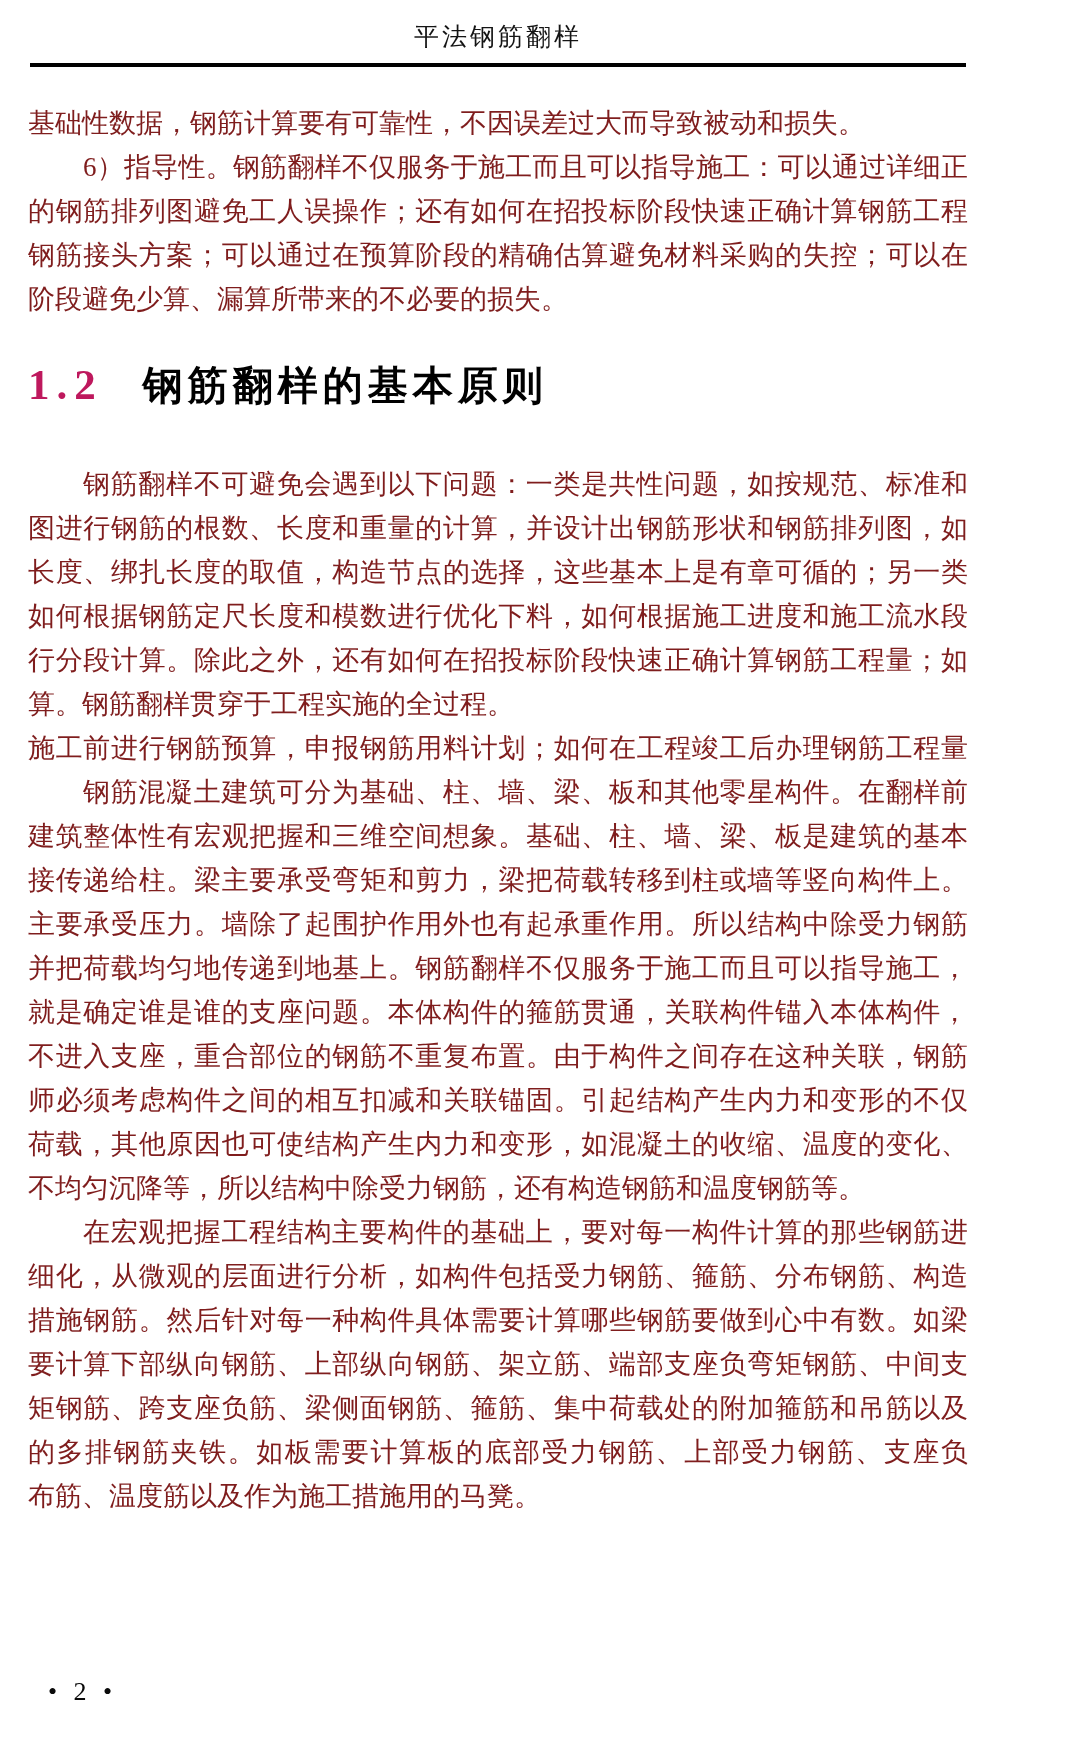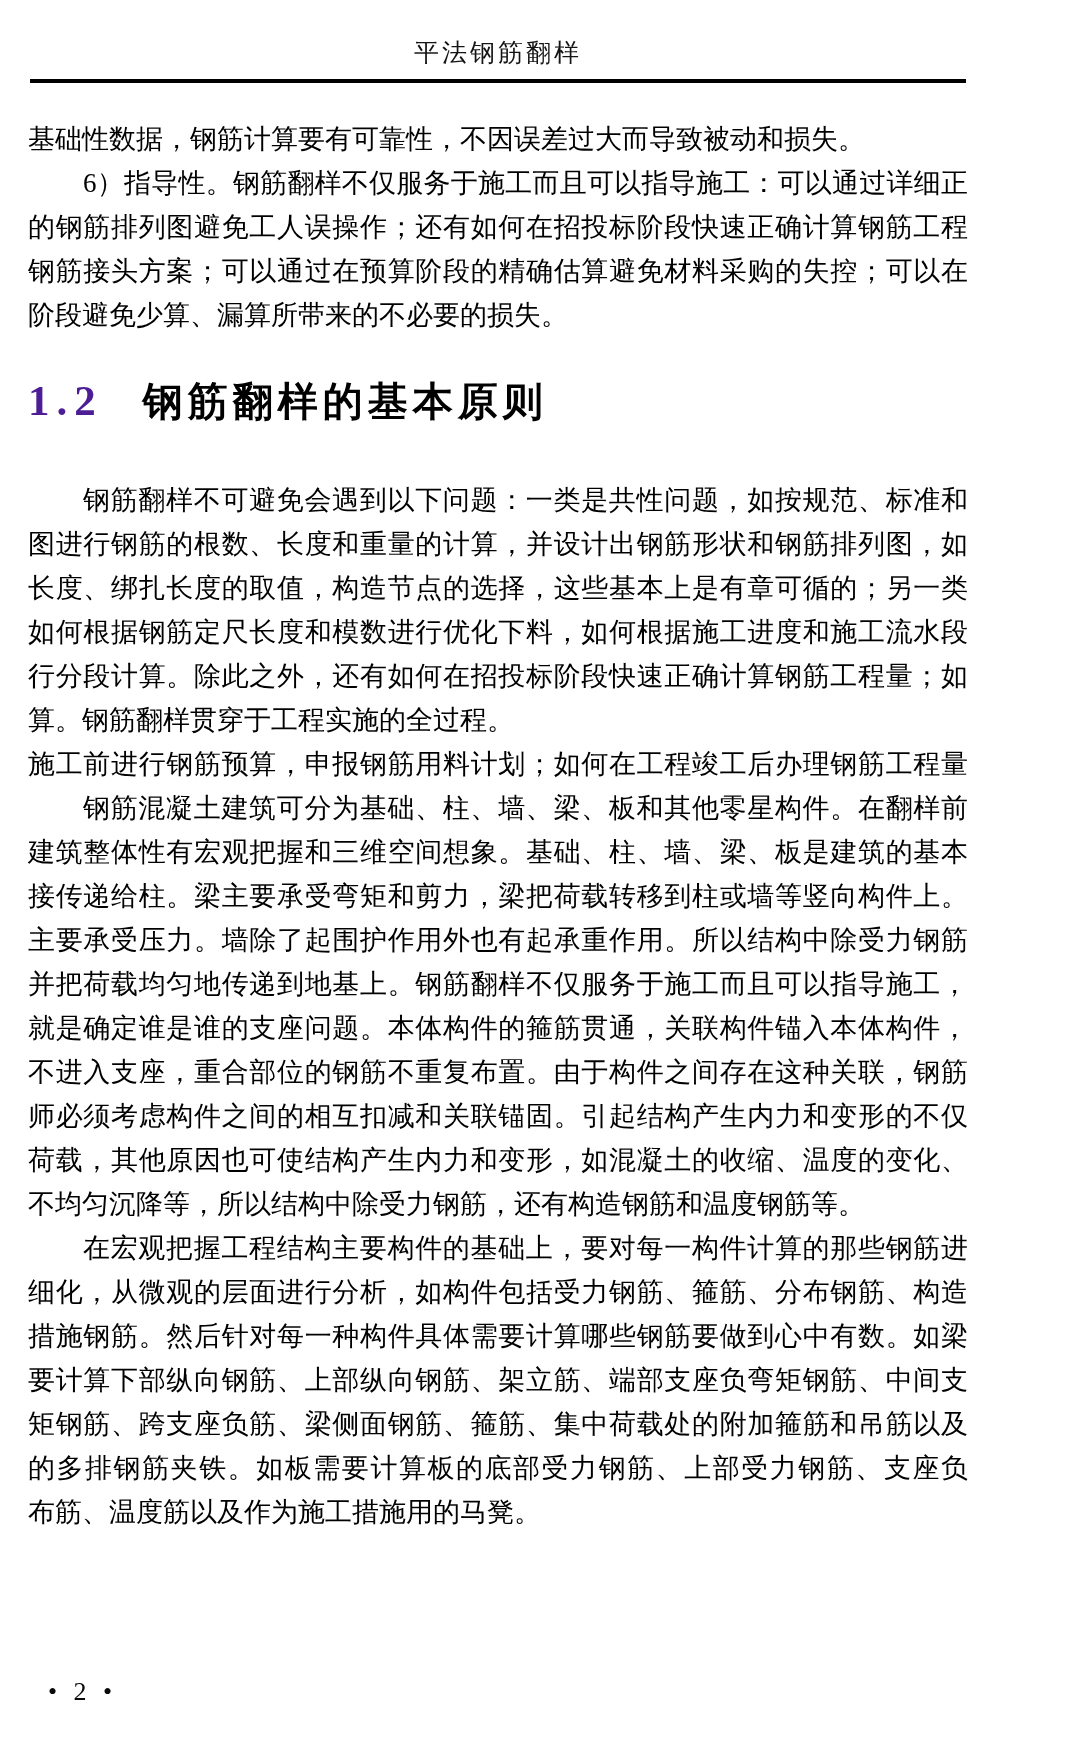--- a/index.html
+++ b/index.html
@@ -1,21 +1,21 @@
 <!DOCTYPE html>
 <html><head>
 <meta charset="utf-8">
 <style>
   html, body { margin: 0; padding: 0; background: #ffffff; }
   .page {
     position: relative;
     width: 994px;
     height: 1738px;
     box-sizing: border-box;
-    padding: 16px 26px 0 28px;
+    padding: 0 26px 0 28px;
     background: #ffffff;
     color: #0a0a0a;
     font-family: "Liberation Serif", "DejaVu Serif", serif;
     overflow: hidden;
   }
   .running-header {
     padding-top: 20px;
     text-align: center;
   }
   .header-title {
@@ -35,40 +35,40 @@
     margin-top: 34px;
   }
   .para { margin: 0; padding: 0; }
   .line {
     font-size: 27px;
     height: 44px;
     line-height: 44px;
     text-align: justify;
     text-align-last: justify;
     overflow: hidden;
-    color: #000000;
+    color: #7f1d1d;
   }
   .line.indent { text-indent: 55px; }
   .line.last {
     text-align: left;
     text-align-last: left;
   }
   .section-heading {
     margin: 36px 0 40px 0;
     padding: 0;
     line-height: 56px;
     white-space: nowrap;
   }
   .heading-number {
     font-family: "Liberation Serif", "DejaVu Serif", serif;
     font-weight: bold;
     font-size: 43px;
     letter-spacing: 7px;
     margin-right: 40px;
-    color: #4c1d95;
+    color: #be185d;
   }
   .heading-title {
     font-family: Liberation Serif, serif;
     font-weight: bold;
     font-size: 40px;
     letter-spacing: 5px;
     color: #000000;
   }
   .footer {
     position: absolute;

